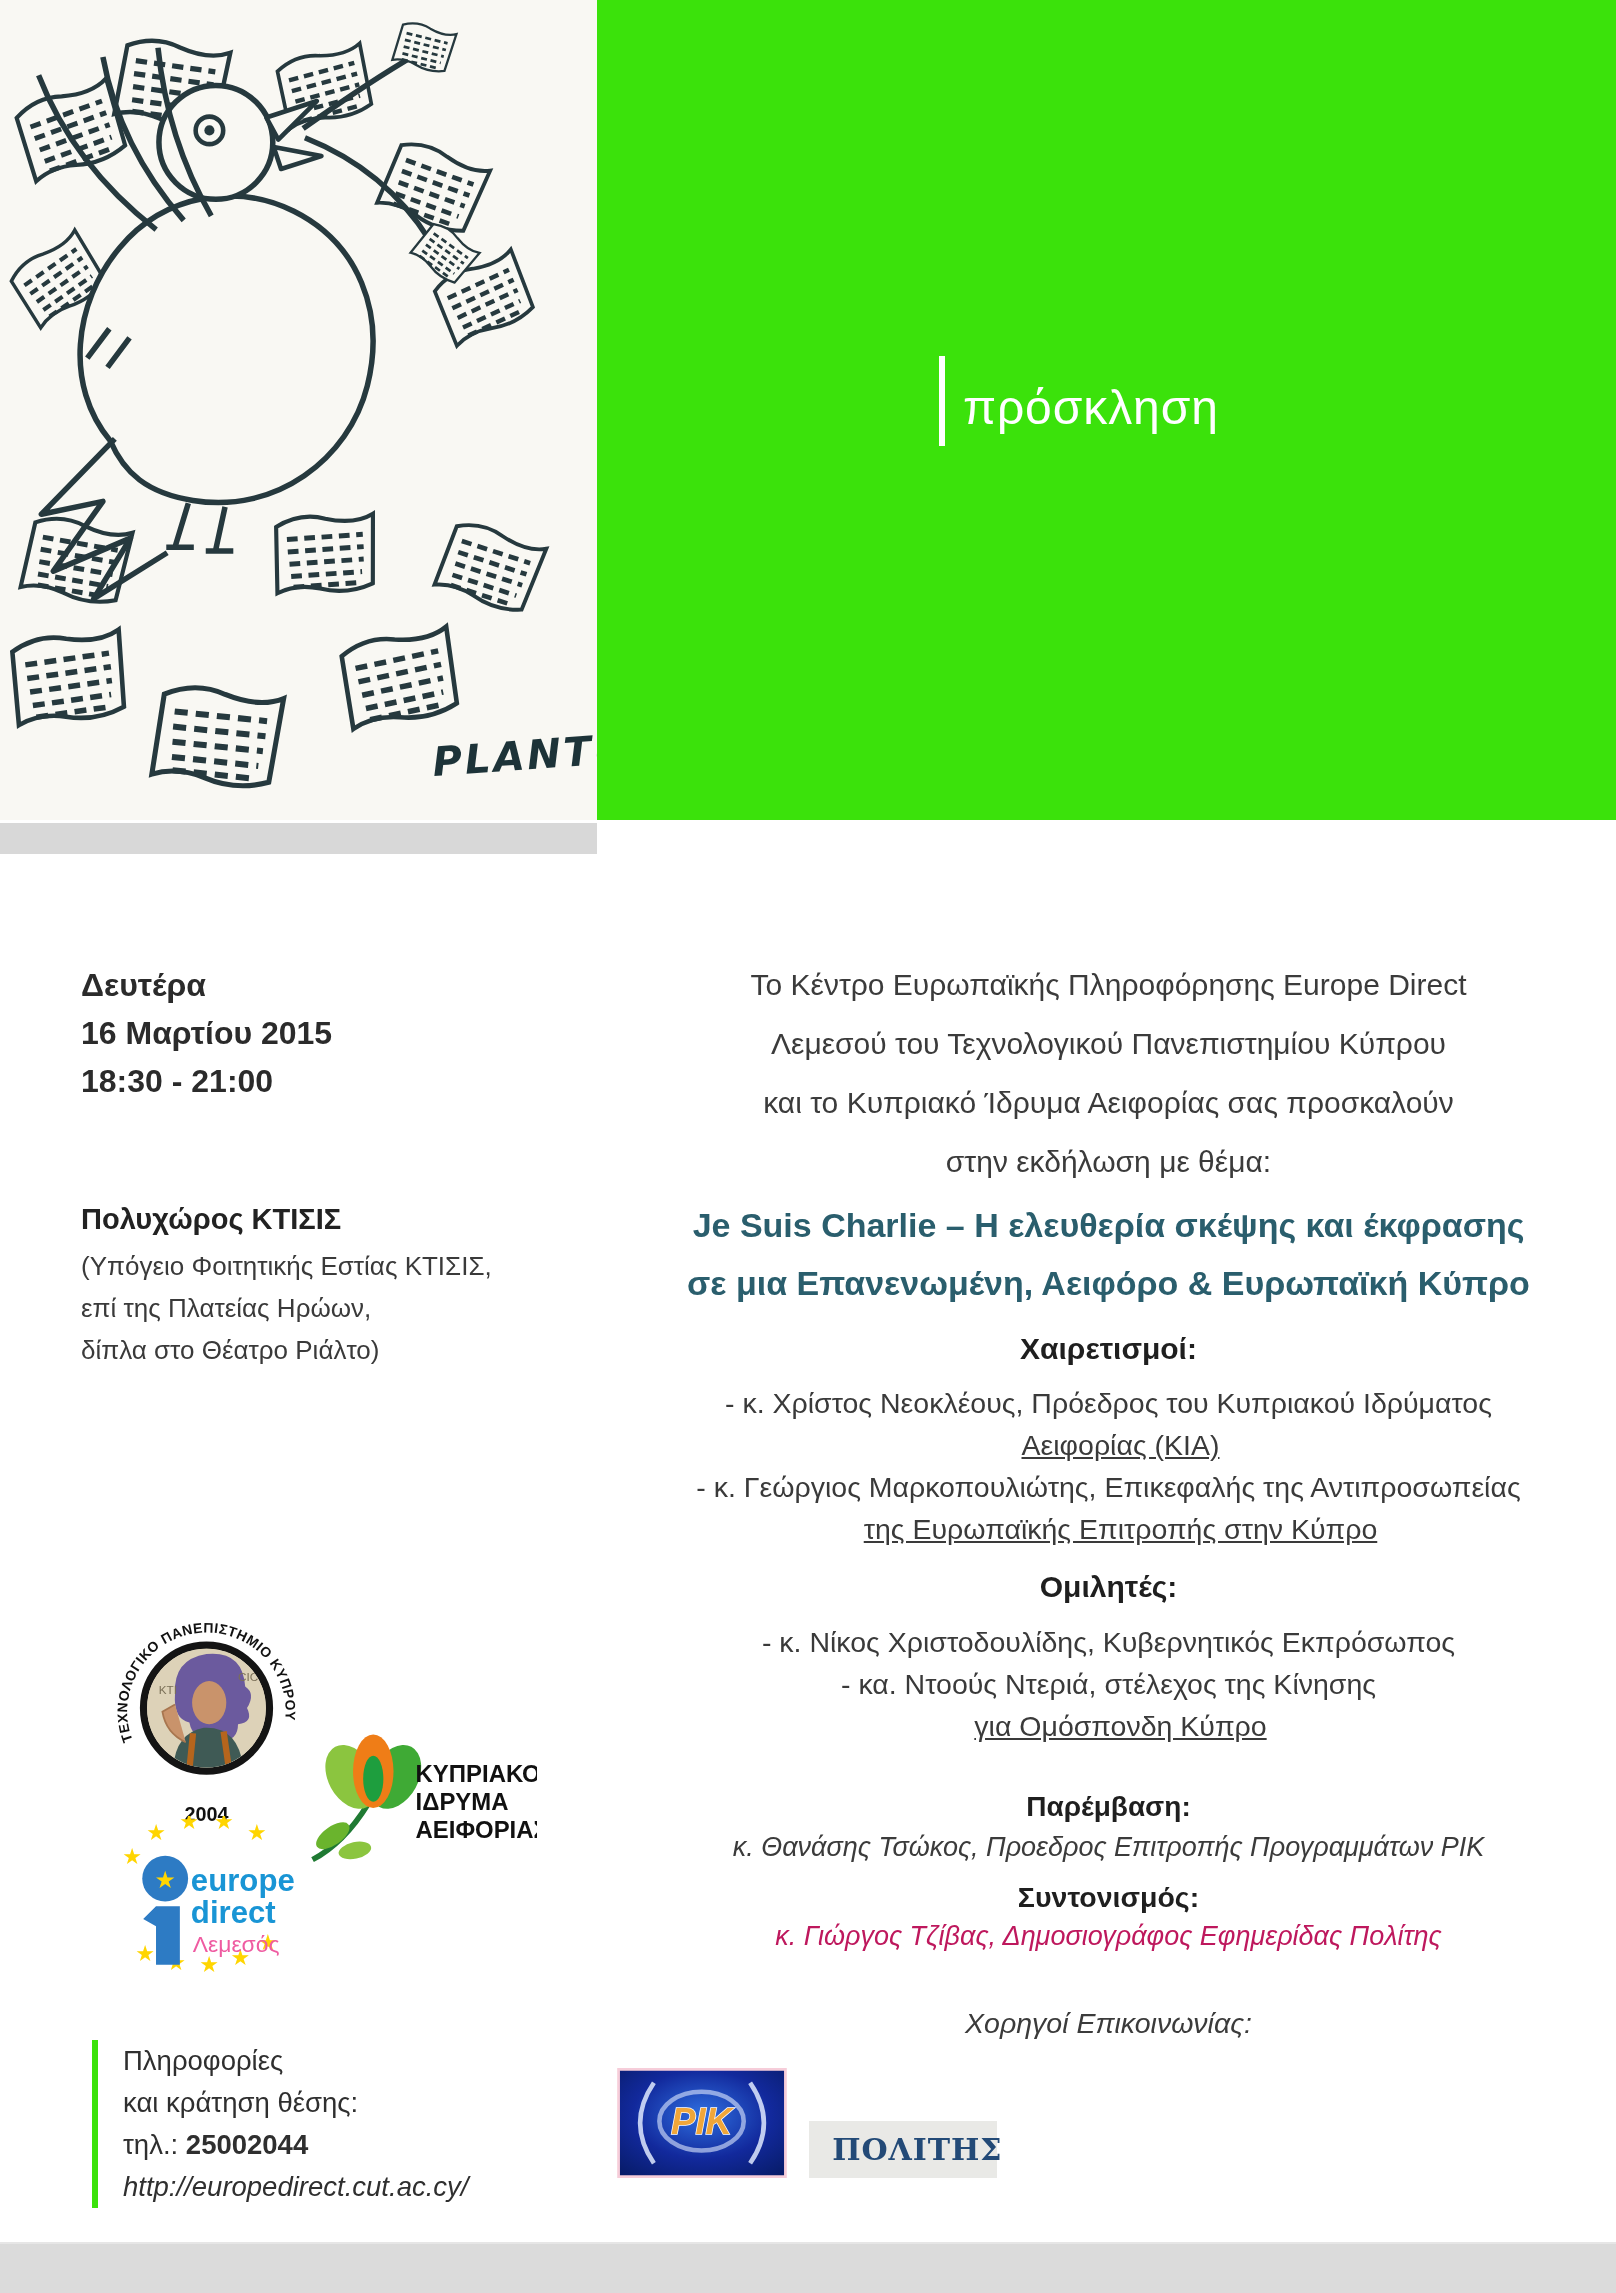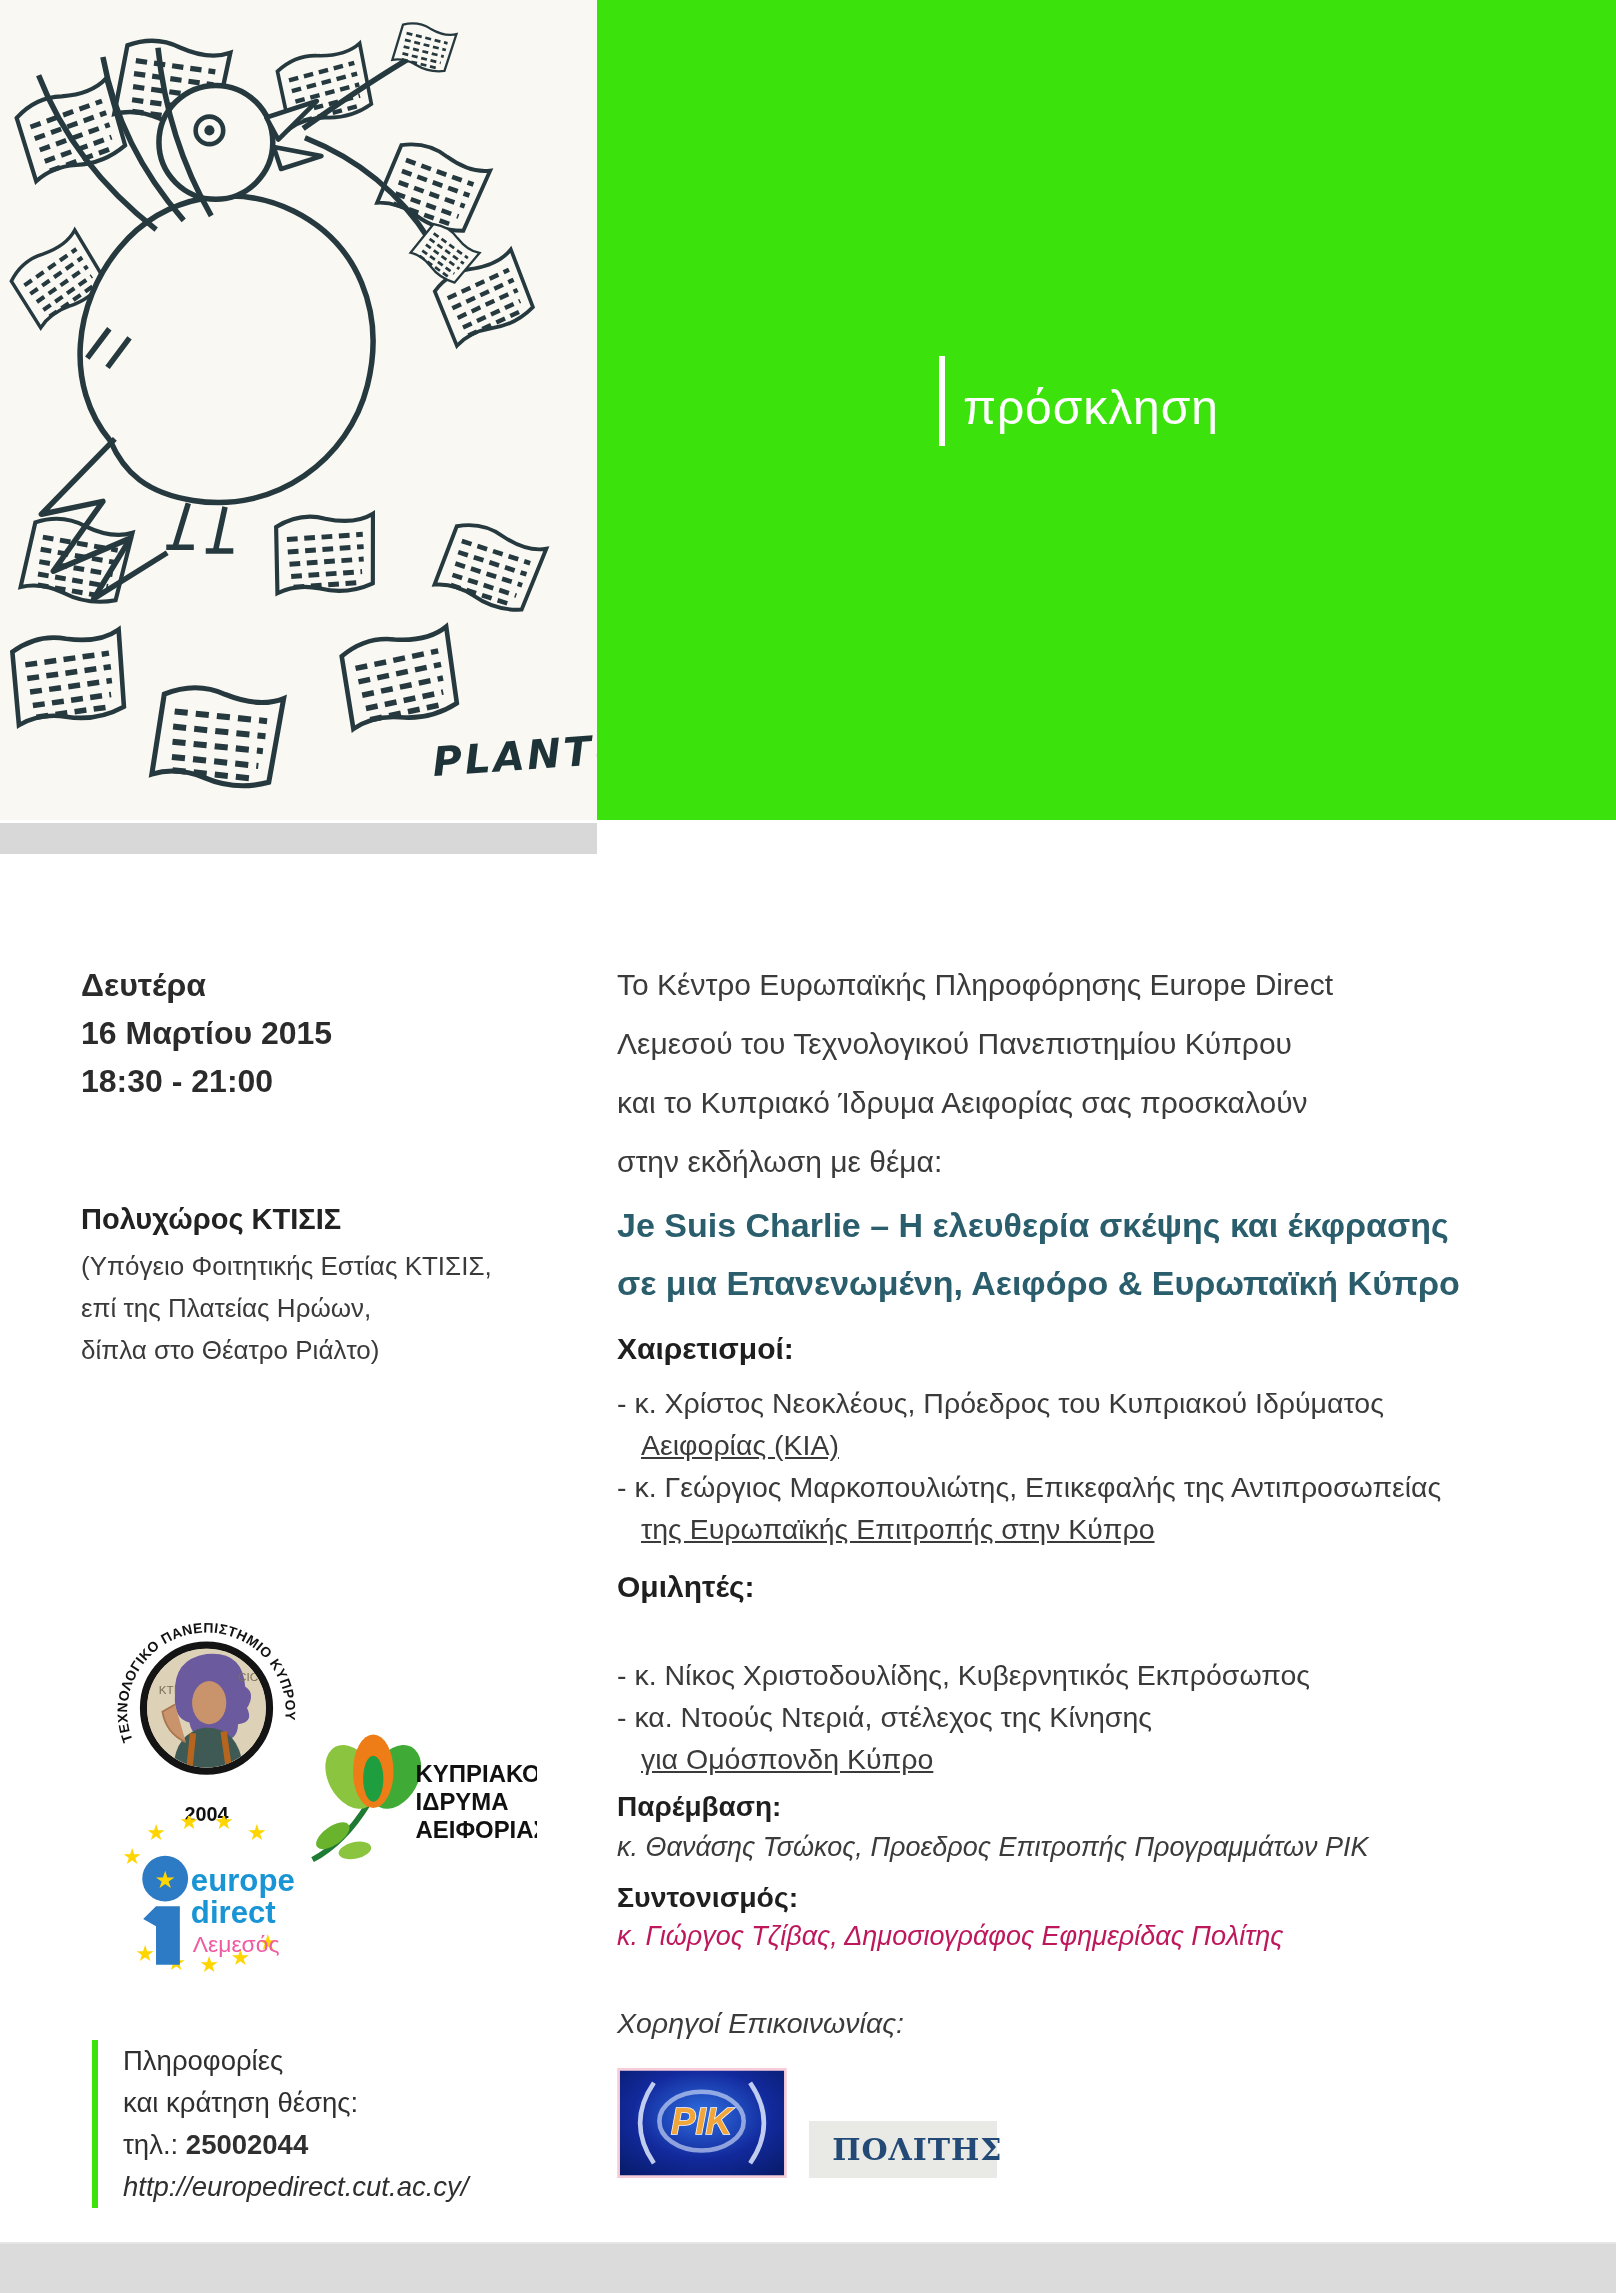--- a/index.html
+++ b/index.html
@@ -23,28 +23,28 @@
   .venue-name { font-size:29px; font-weight:bold; color:#222; margin-bottom:9.2px; }
   .venue-line { font-size:26px; color:#3a3a3a; line-height:42px; }
   .cut-logo { position:absolute; left:103px; top:1605px; }
   .ed-logo { position:absolute; left:112px; top:1816px; }
   .kia-logo { position:absolute; left:296px; top:1729px; }
   .contact-block { position:absolute; left:92px; top:2040px; border-left:6.4px solid #3BE20B; padding-left:25px; font-size:27.5px; line-height:42px; color:#2f2f2f; white-space:nowrap; }
   .contact-phone b { font-weight:bold; }
   .contact-url { font-style:italic; }
 
   
-  .rc { position:absolute; left:617px; width:983px; white-space:nowrap; }
+  .rc { position:absolute; left:617px; width:983px; white-space:nowrap;text-align:center; }
   .intro { top:955px; font-size:30px; line-height:59px; color:#3b3b3b; }
   .event-title { top:1196px; font-size:34px; font-weight:bold; line-height:58px; color:#2A5E6D; }
   .sec-heading { font-size:30px; font-weight:bold; color:#1f1f1f; }
   .greet-heading { top:1332px; }
   .greet-list { top:1382px; font-size:28.5px; line-height:42px; color:#3a3a3a; }
   .speak-heading { top:1570px; }
-  .speak-list { top:1621px; font-size:28.5px; line-height:42px; color:#3a3a3a;margin-top:33px; }
+  .speak-list { top:1621px; font-size:28.5px; line-height:42px; color:#3a3a3a; }
   .cont { padding-left:24px;text-decoration:underline; }
   .interv-heading { top:1791px; font-size:28px; }
   .interv-text { top:1832px; font-size:27px; font-style:italic; color:#3b3b3b; }
   .moder-heading { top:1881px; font-size:28.5px; }
   .moder-text { top:1921px; font-size:27px; font-style:italic; color:#be185d; }
   .sponsors-heading { top:2007px; font-size:28.5px; font-style:italic; color:#3b3b3b; }
   .sponsor-logos { top:2068px; display:flex; align-items:flex-end; gap:22px; }
   .politis-box { width:188px; height:57px; background:#e9e9e6; display:flex; align-items:center; gap:7.3px; padding:0 16px; }
   .politis-text { font-family:"DejaVu Serif", serif; font-weight:bold; font-size:30px; color:#234A77; letter-spacing:0.9px; }
 </style>

